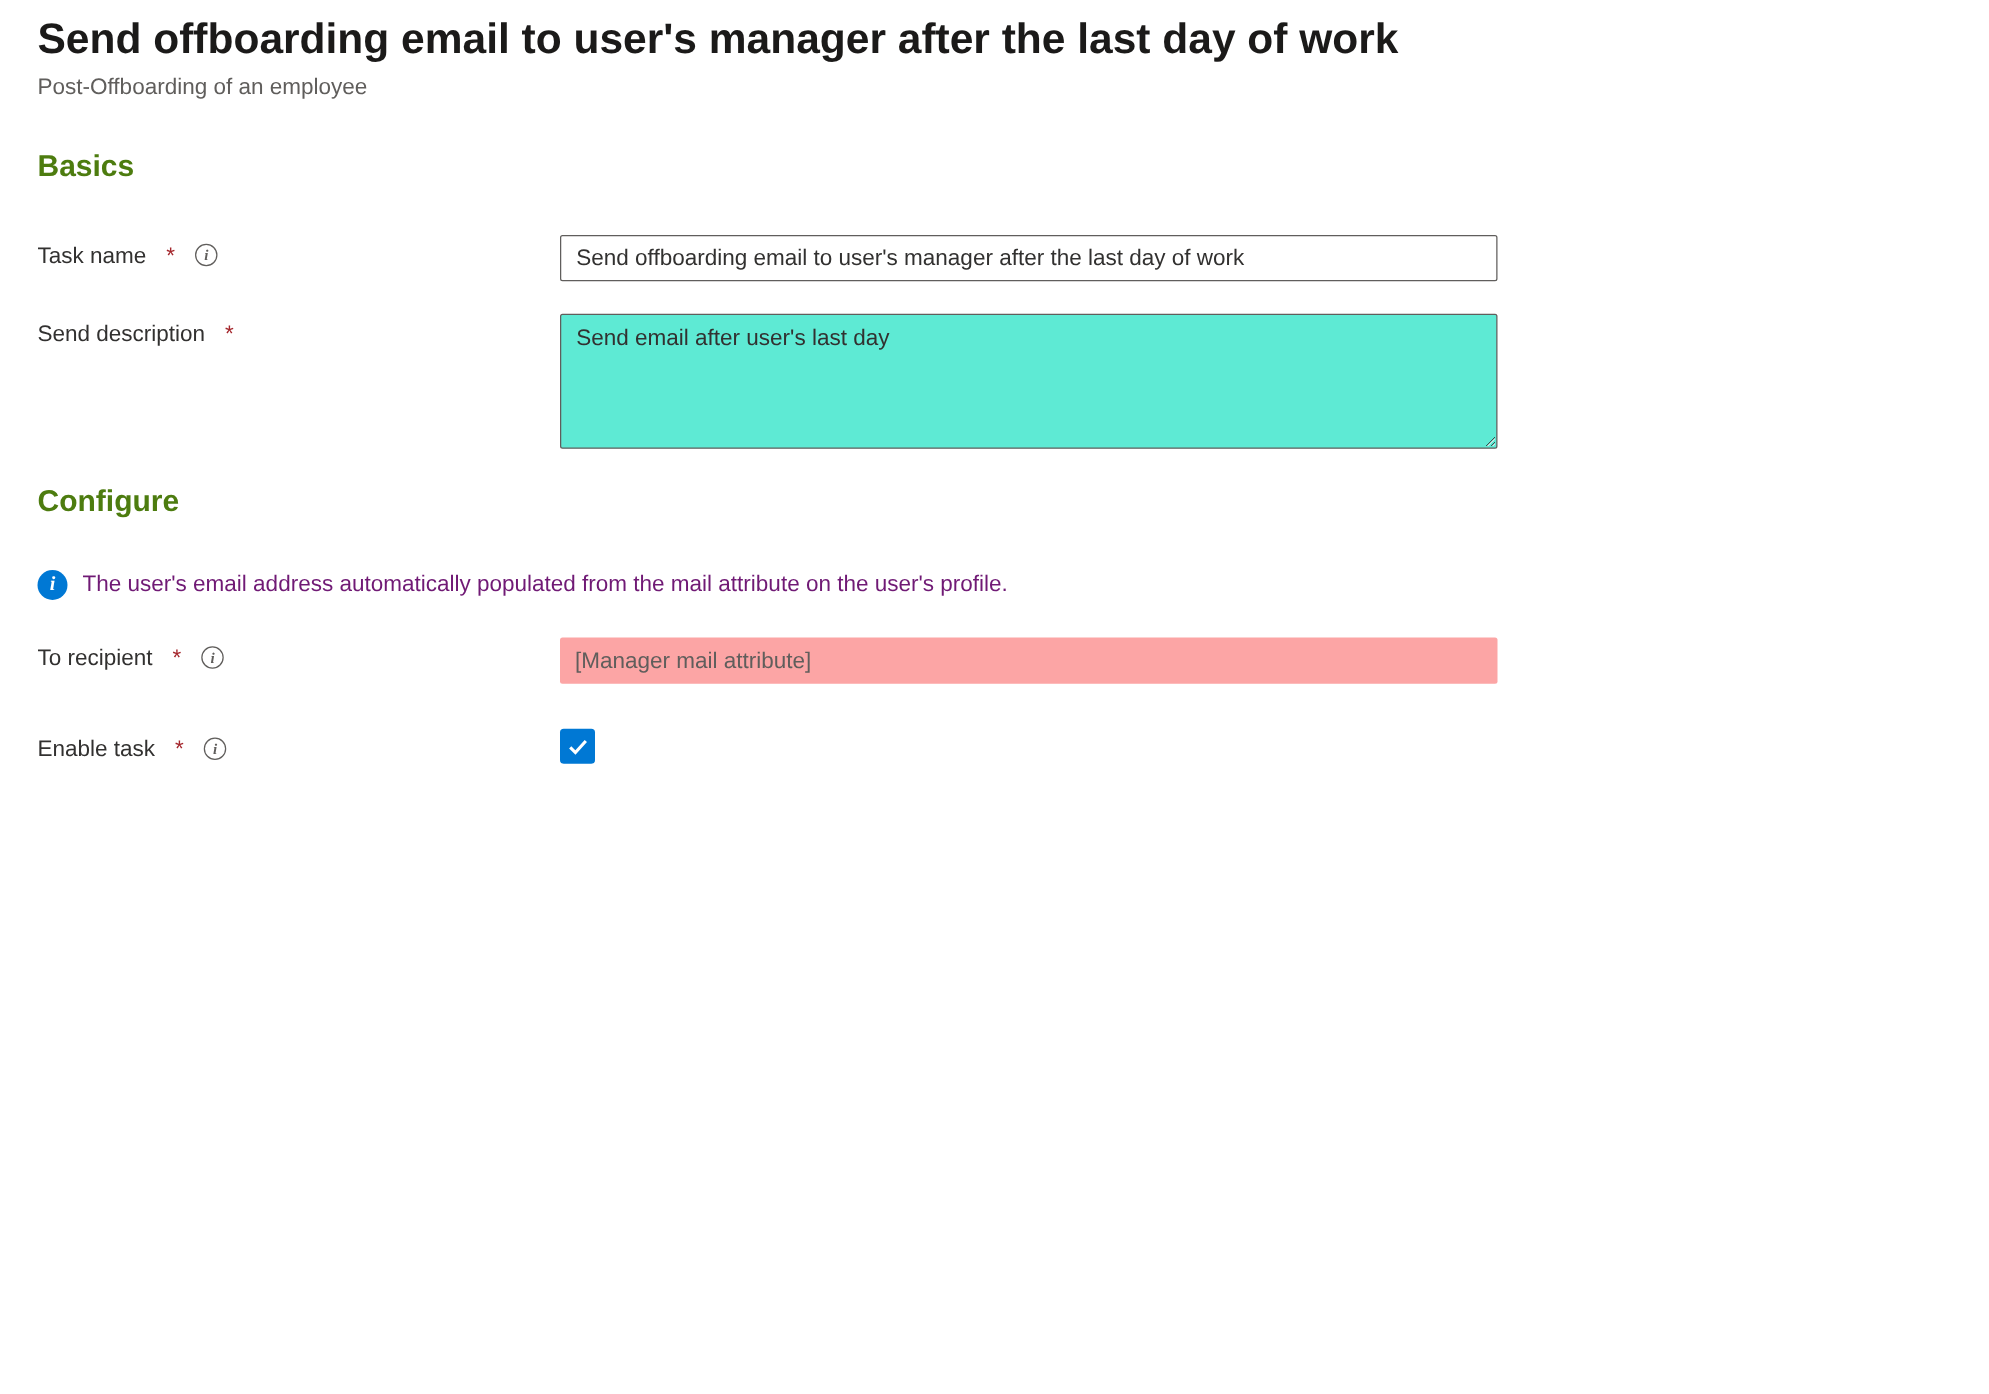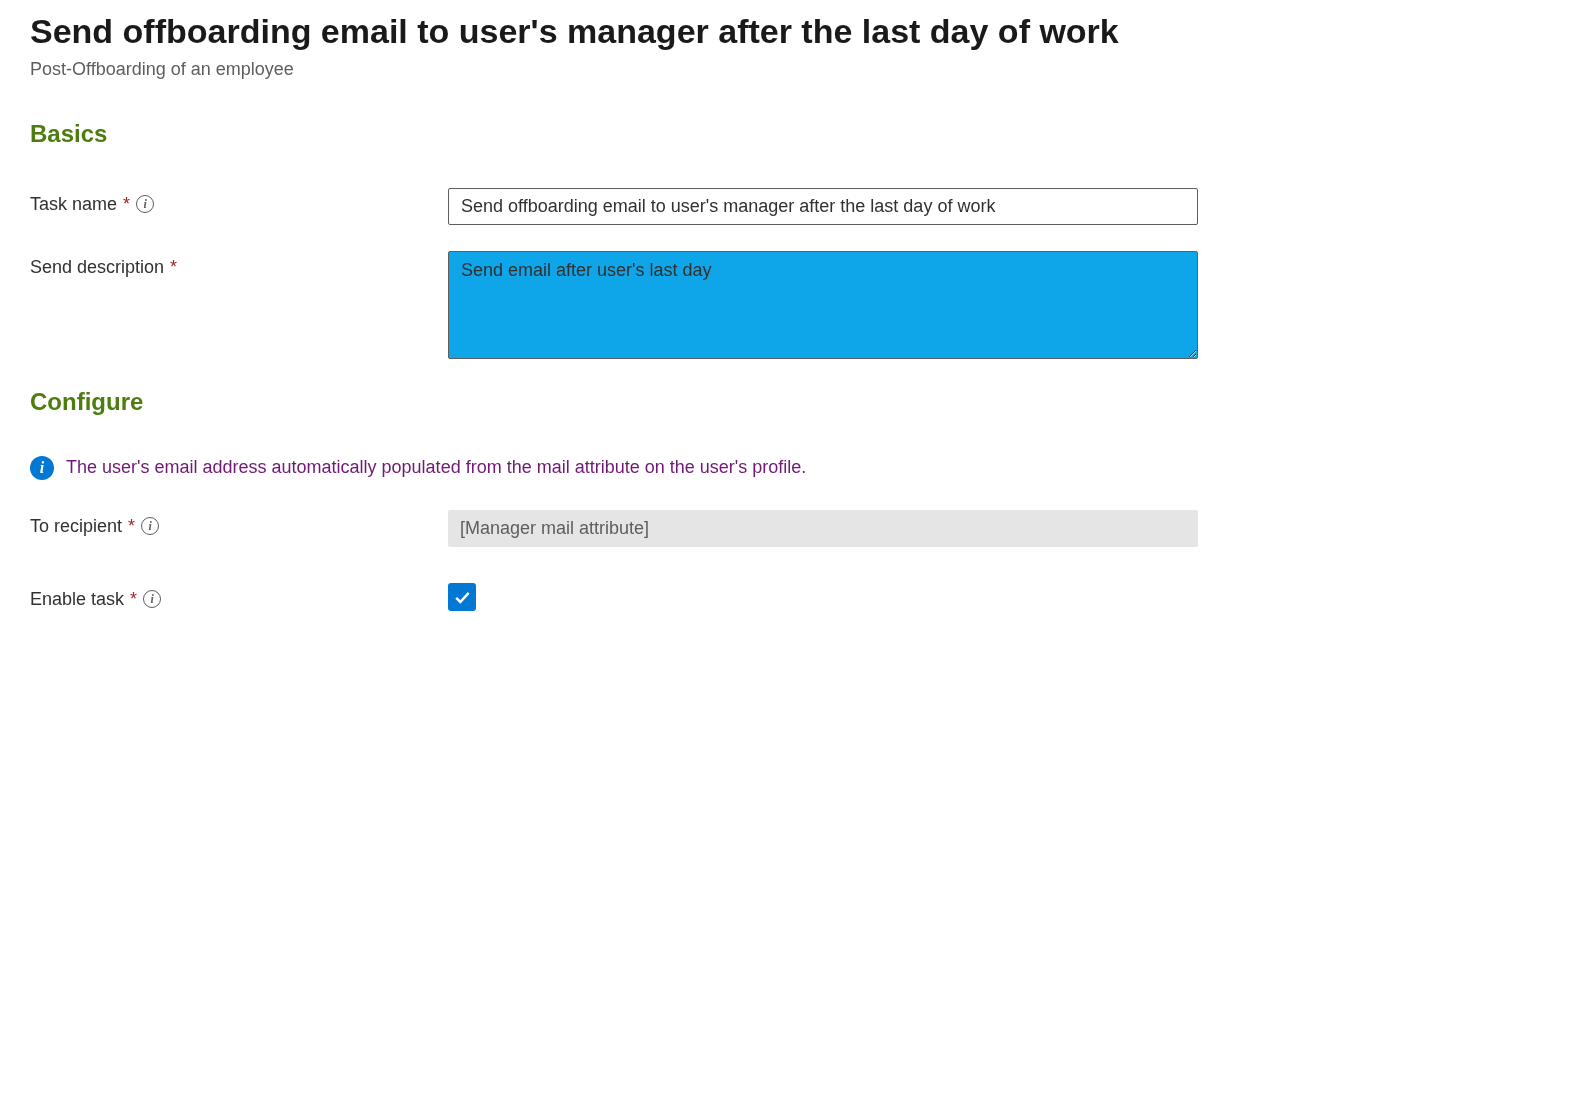--- a/index.html
+++ b/index.html
@@ -35,21 +35,21 @@
     .form-row {
       display: flex;
       align-items: flex-start;
       margin-bottom: 26px;
       gap: 8px;
     }
     .form-label-col {
       width: 410px;
       display: flex;
       align-items: center;
-      gap: 6px;
+      gap: 16px;
       font-size: 18px;
       color: #323130;
       padding-top: 6px;
     }
     .required {
       color: #a4262c;
     }
     .info-icon {
       width: 18px;
       height: 18px;
@@ -80,29 +80,29 @@
       background: #ffffff;
     }
     .textarea-input {
       width: 100%;
       padding: 8px 12px;
       font-size: 18px;
       border: 1px solid #605e5c;
       border-radius: 2px;
       font-family: inherit;
       color: #323130;
-      background: #0ea5e9;
+      background: #5eead4;
       resize: vertical;
       height: 108px;
     }
     .readonly-field {
       width: 100%;
       padding: 8px 12px;
       font-size: 18px;
-      background: #e5e5e5;
+      background: #fca5a5;
       color: #605e5c;
       border-radius: 2px;
     }
     .info-banner {
       display: flex;
       align-items: center;
       gap: 12px;
       margin-bottom: 30px;
       margin-top: 30px;
     }

